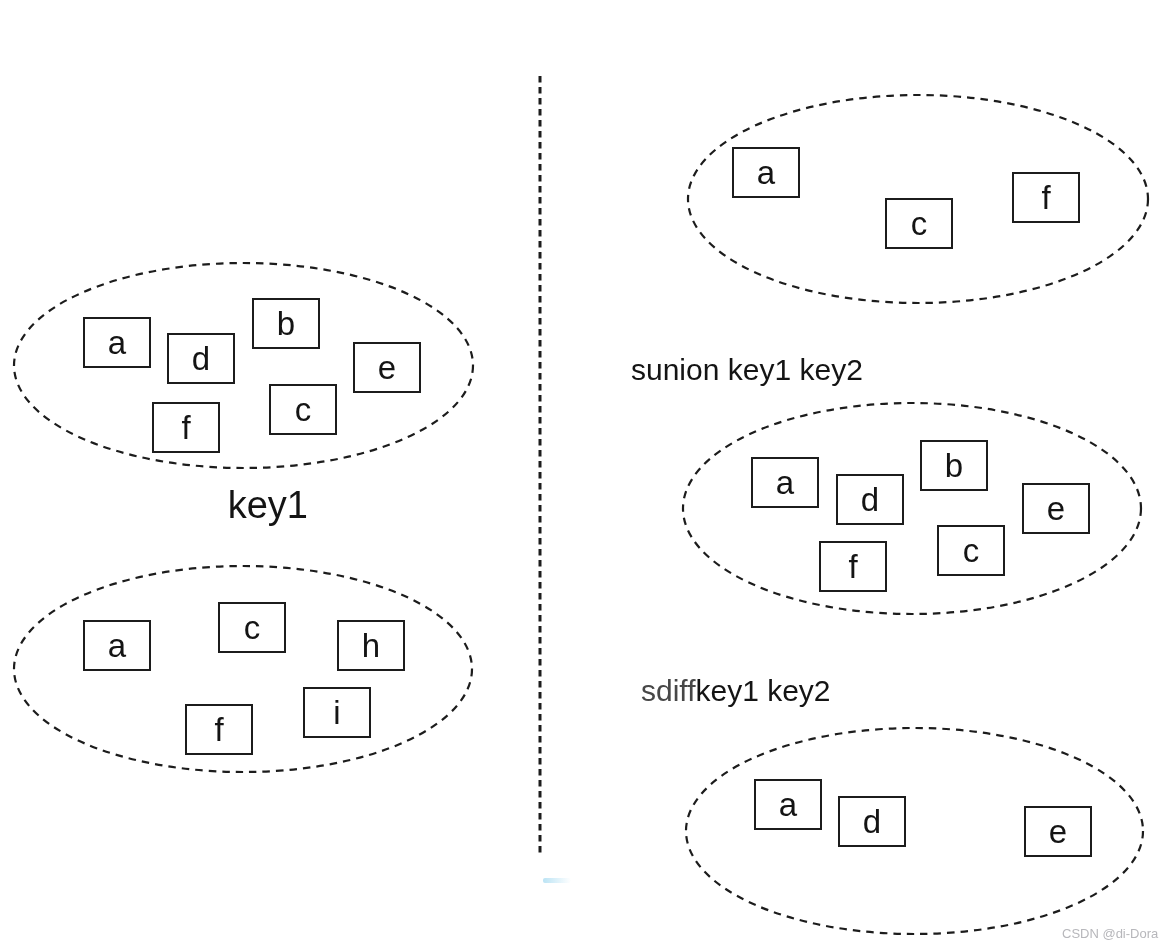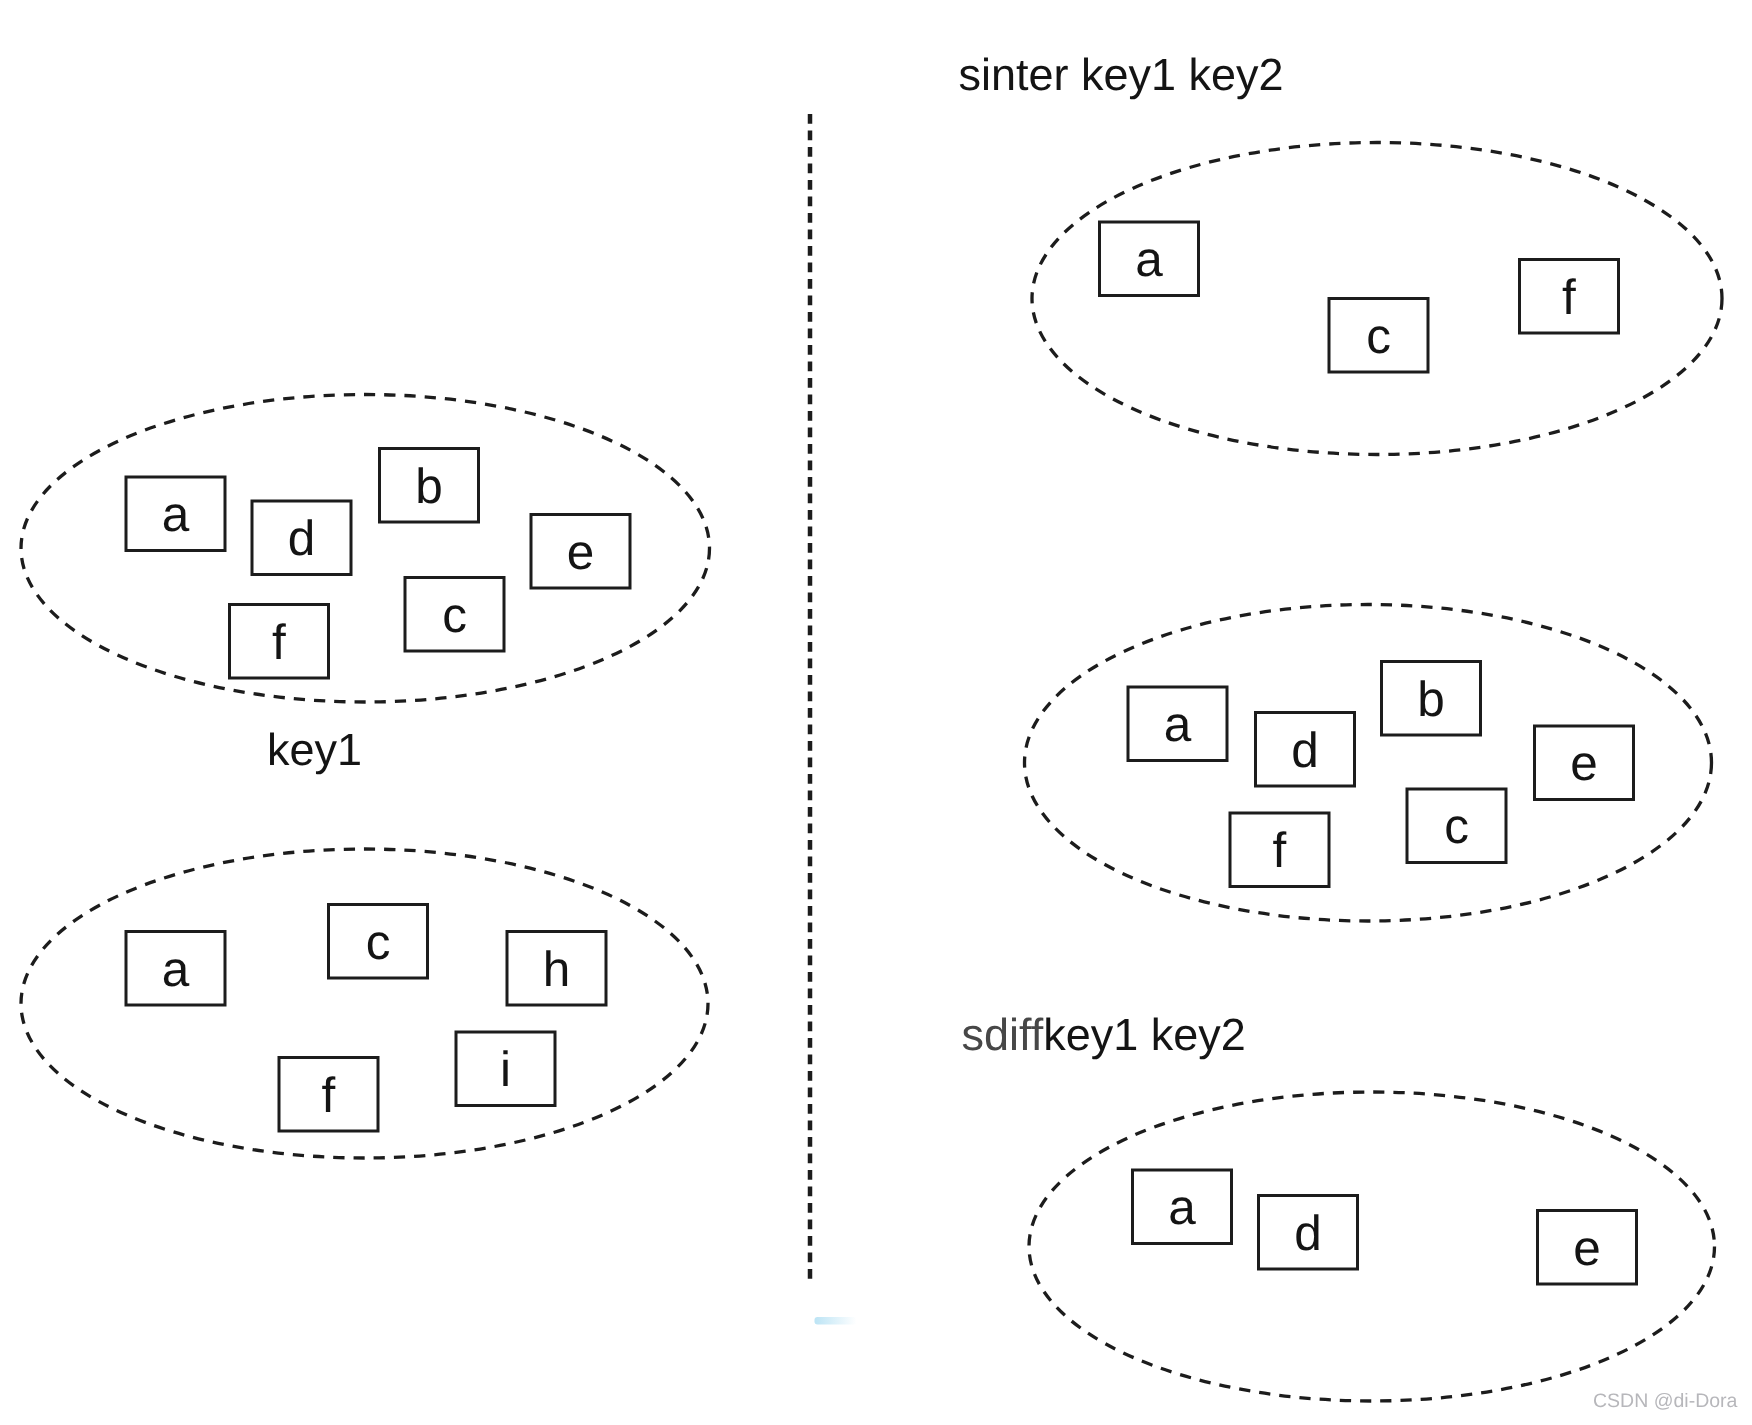--- a/index.html
+++ b/index.html
@@ -54,23 +54,23 @@
     white-space: nowrap;
     color: var(--text, #141414);
   }
   .op-title .cmd {
     color: var(--cmd, #474747);
   }
   .op-title .args {
   }
   .set-label {
     position: absolute;
-    font-size: 30px;
+    font-size: 38px;
     line-height: 1.2;
-    text-align: left;
+    text-align: right;
     color: var(--text, #141414);
   }
   .smudge {
     position: absolute;
     background: linear-gradient(to right, var(--smudge, #9fd8f0), rgba(255,255,255,0));
     border-radius: 2px;
     opacity: 0.7;
   }
   .watermark {
     position: absolute;
@@ -90,22 +90,22 @@
       <ellipse cx="243" cy="669" rx="229" ry="103" class="dashed-ellipse"></ellipse>
       <ellipse cx="918" cy="199" rx="230" ry="104" class="dashed-ellipse"></ellipse>
       <ellipse cx="912" cy="508.5" rx="229" ry="105.5" class="dashed-ellipse"></ellipse>
       <ellipse cx="914.5" cy="831" rx="228.5" ry="103" class="dashed-ellipse"></ellipse>
       <line x1="540" x2="540" y1="76" y2="855" class="dashed-divider"></line>
     </svg>
 
   <div class="set-label" style="left: 178px; top: 483px; width: 130px;">key1</div>
 
 
-  <div class="op-title" style="left: 639px; top: 33px;">sinter key1 key2</div>
 
+  <div class="op-title" style="left: 631px; top: 352px;">sunion key1 key2</div>
 
   <div class="op-title" style="left: 641px; top: 673px;">
     <span class="cmd">sdiff</span><span class="args">key1 key2</span>
   </div>
 
   <div class="smudge" style="left: 543px; top: 878px; width: 28px; height: 5px;"></div>
 
   <div class="watermark" style="left: 1062px; top: 926px;">CSDN @di-Dora</div>
 
 <div class="item-box" style="left: 83px; top: 317px; width: 68px; height: 51px;">a</div>

